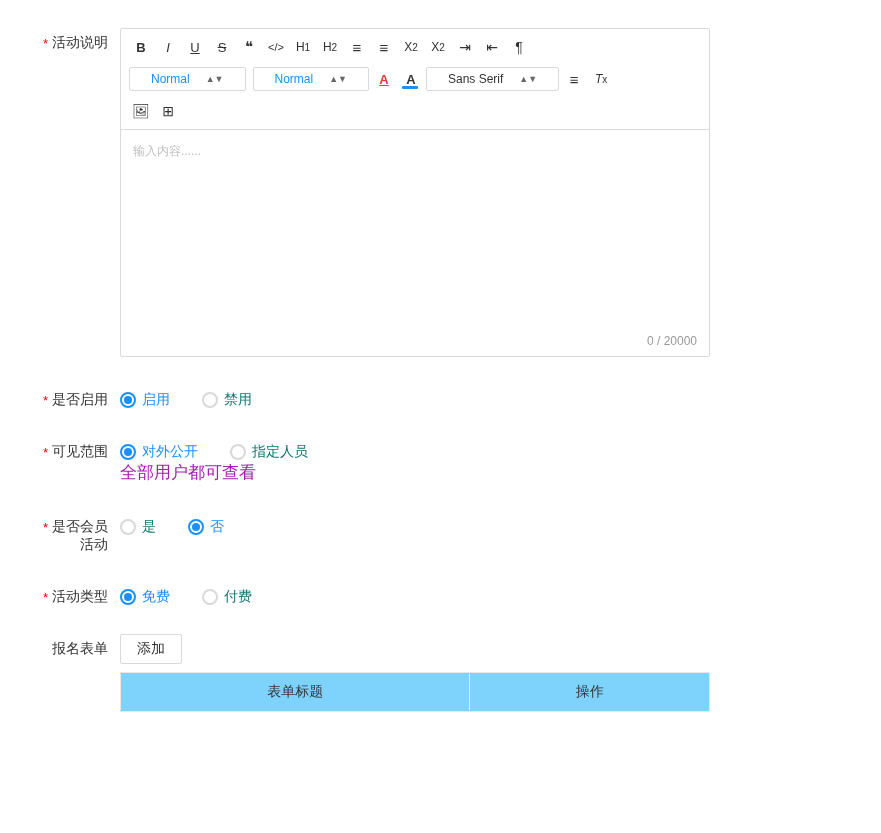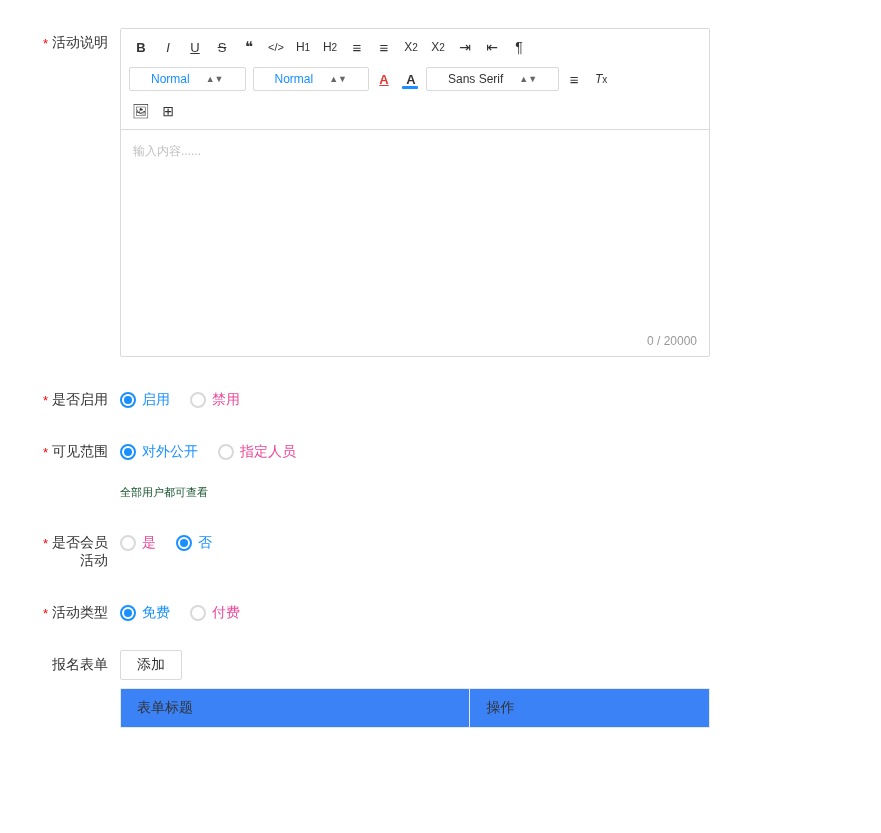--- a/index.html
+++ b/index.html
@@ -95,21 +95,21 @@
       text-align: right;
       padding: 4px 12px 8px;
       color: #999;
       font-size: 12px;
     }
 
     
     .radio-group {
       display: flex;
       align-items: center;
-      gap: 20px;
+      gap: 32px;
       padding-top: 6px;
     }
     .radio-item {
       display: flex;
       align-items: center;
       gap: 6px;
       cursor: pointer;
     }
     .radio-circle {
       width: 16px;
@@ -126,27 +126,27 @@
     }
     .radio-circle.checked::after {
       content: '';
       width: 8px;
       height: 8px;
       border-radius: 50%;
       background: #1890ff;
     }
     .radio-label {
       font-size: 14px;
-      color: #ec4899;
+      color: #0f766e;
     }
     .radio-label.blue { color: #1890ff; }
     .hint-text {
-      margin-top: 24px;
-      font-size: 11px;
-      color: #14532d;
+      margin-top: 0;
+      font-size: 17px;
+      color: #a21caf;
     }
 
     
     .add-btn {
       display: inline-block;
       padding: 5px 16px;
       border: 1px solid #d9d9d9;
       border-radius: 2px;
       cursor: pointer;
       font-size: 14px;
@@ -155,27 +155,27 @@
       user-select: none;
     }
 
     
     .form-table {
       width: 590px;
       border-collapse: collapse;
       margin-top: 8px;
     }
     .form-table th {
-      background: #3b82f6;
+      background: #7dd3fc;
       border: 1px solid #e8e8e8;
       padding: 10px 16px;
       font-size: 14px;
       font-weight: normal;
       color: #333;
-      text-align: left;
+      text-align: center;
     }
 
     .section-top {
       margin-top: 8px;
     }
 
     sup.req {
       color: red;
       font-size: 13px;
       vertical-align: middle;

